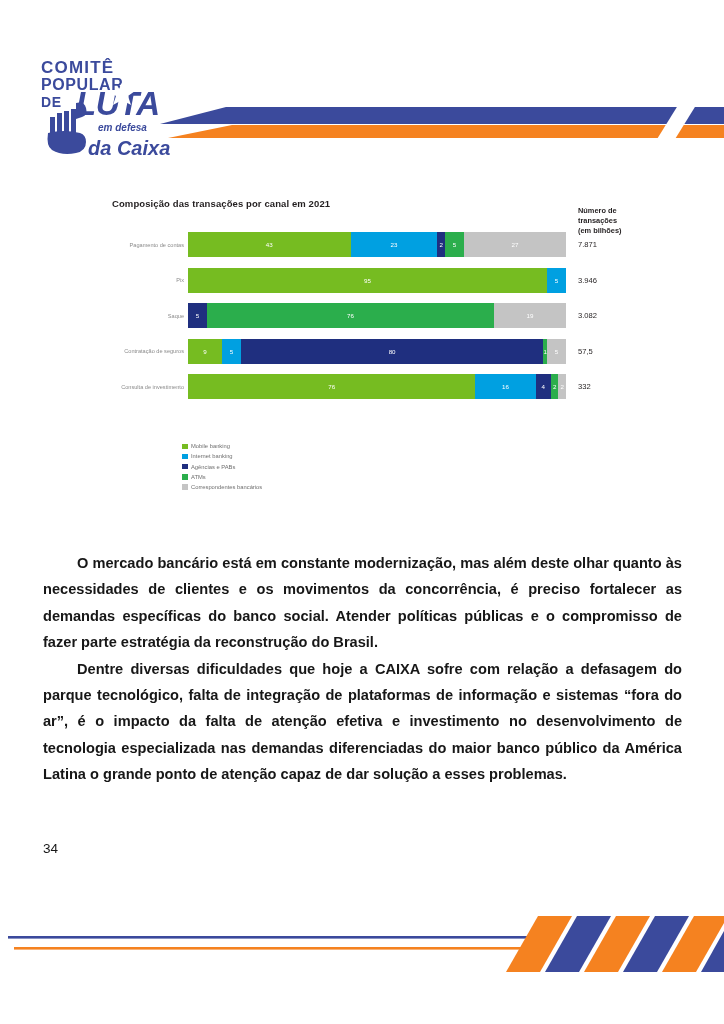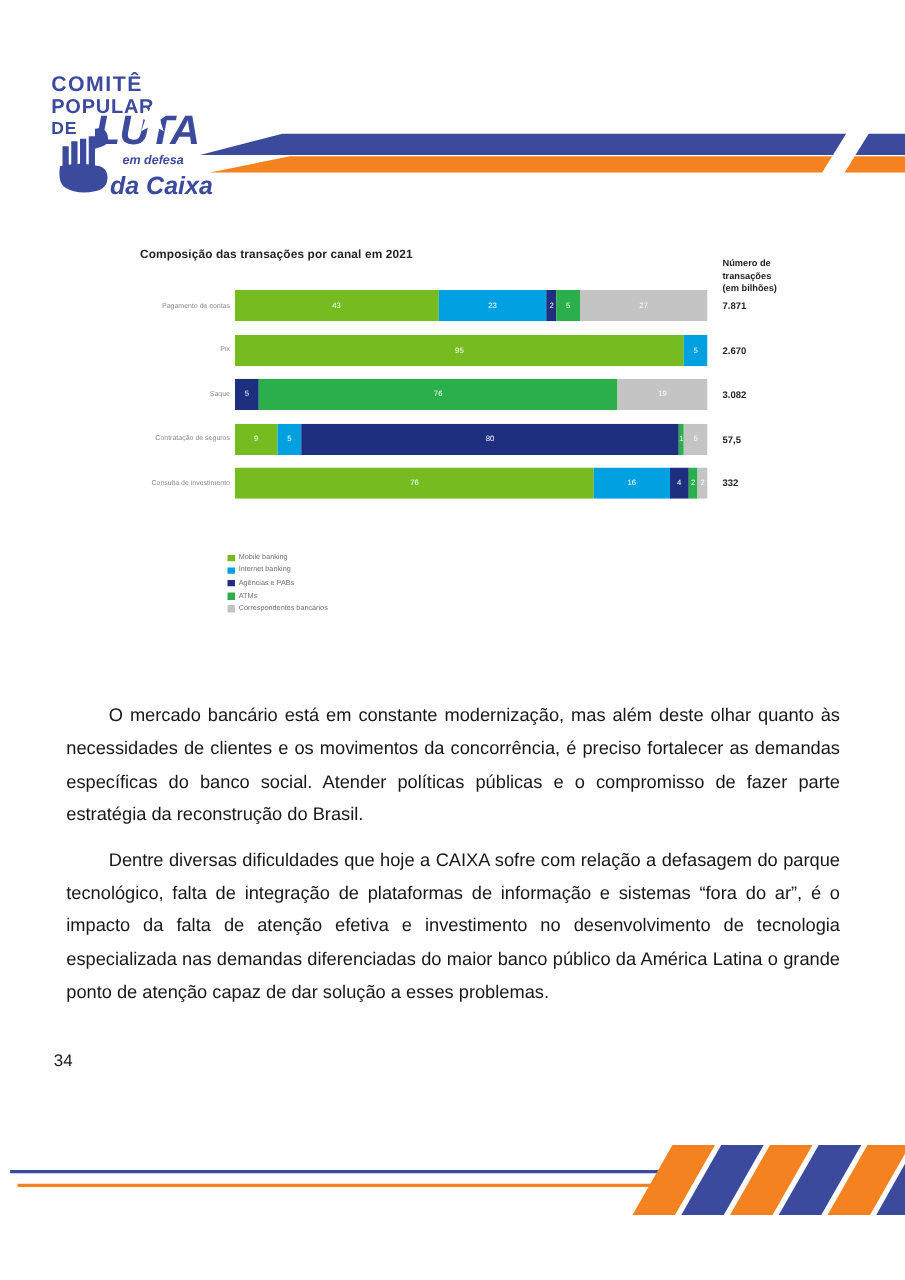--- a/index.html
+++ b/index.html
@@ -111,21 +111,21 @@
     white-space: nowrap;
   }
   .row-value {
     position: absolute;
     left: 478px;
     top: 0;
     height: 25px;
     display: flex;
     align-items: center;
     font-size: 7.6px;
-    font-weight: bold;
+    font-weight: normal;
     color: #231f20;
   }
 
   .legend {
     position: absolute;
     left: 82px;
     top: 254px;
     width: 260px;
   }
   .legend-item {
@@ -147,27 +147,28 @@
   }
 
   
   .body-text {
     position: absolute;
     left: 43px;
     top: 550px;
     width: 639px;
   }
   .body-text p {
-    margin: 10px;
+    margin: 0;
     font-size: 14.6px;
     line-height: 26.4px;
     text-align: justify;
     text-indent: 34px;
     color: #171717;
     font-family: "Liberation Sans", sans-serif;
+    font-weight: bold;
   }
 
   .page-number {
     position: absolute;
     left: 43px;
     top: 841px;
     font-size: 13.5px;
     color: #171717;
   }
 
@@ -236,21 +237,21 @@
             <div class="seg" style="width: 27%; background: rgb(196, 196, 196);">27</div>
           </div>
           <div class="row-value">7.871</div>
         </div>
         <div class="row">
           <div class="row-label">Pix</div>
           <div class="bar">
             <div class="seg" style="width: 95%; background: rgb(118, 188, 33);">95</div>
             <div class="seg" style="width: 5%; background: rgb(0, 160, 225);">5</div>
           </div>
-          <div class="row-value">2.670</div>
+          <div class="row-value">3.946</div>
         </div>
         <div class="row">
           <div class="row-label">Saque</div>
           <div class="bar">
             <div class="seg" style="width: 5%; background: rgb(31, 47, 127);">5</div>
             <div class="seg" style="width: 76%; background: rgb(43, 174, 76);">76</div>
             <div class="seg" style="width: 19%; background: rgb(196, 196, 196);">19</div>
           </div>
           <div class="row-value">3.082</div>
         </div>

